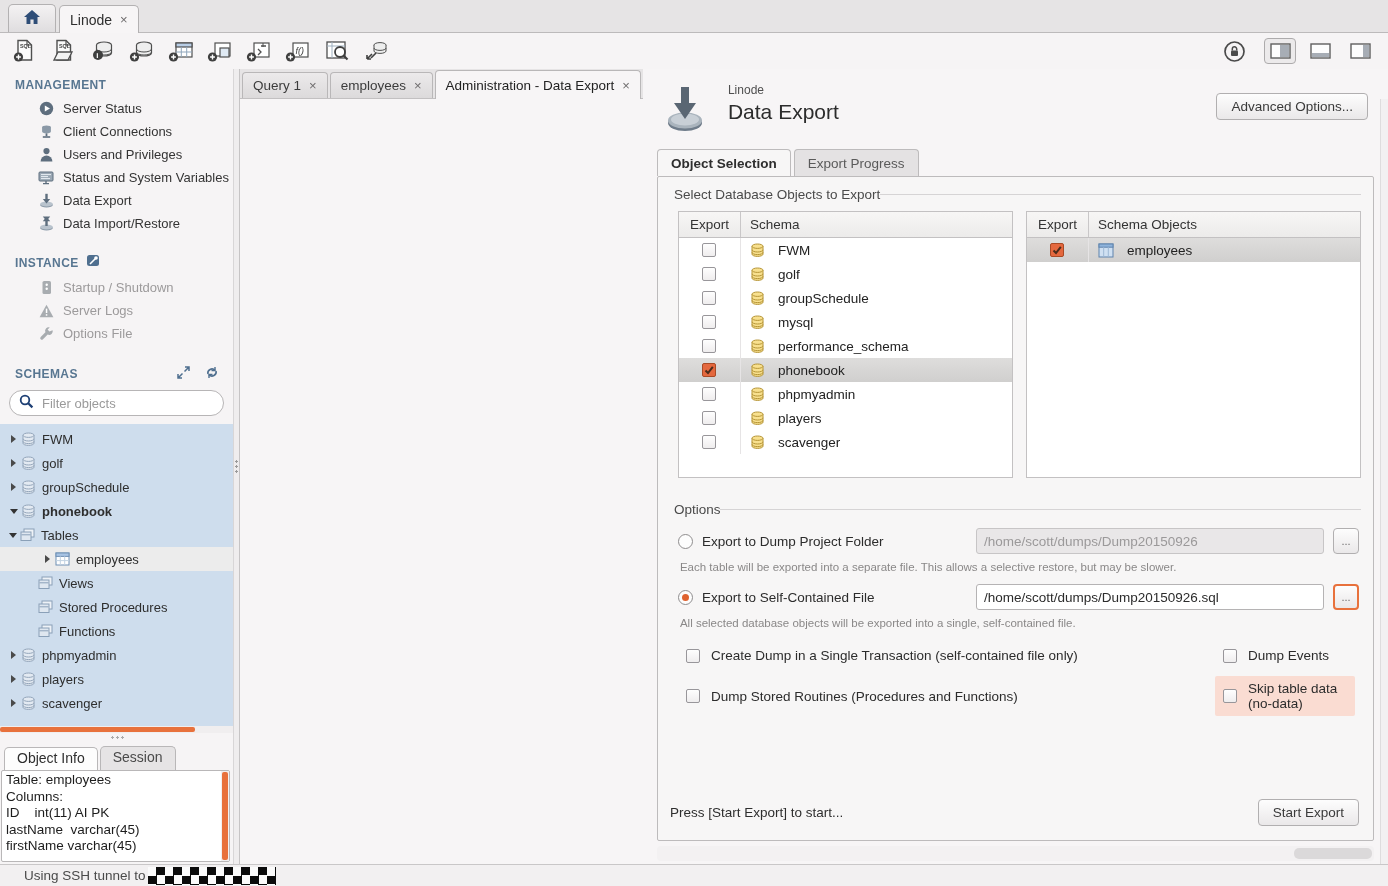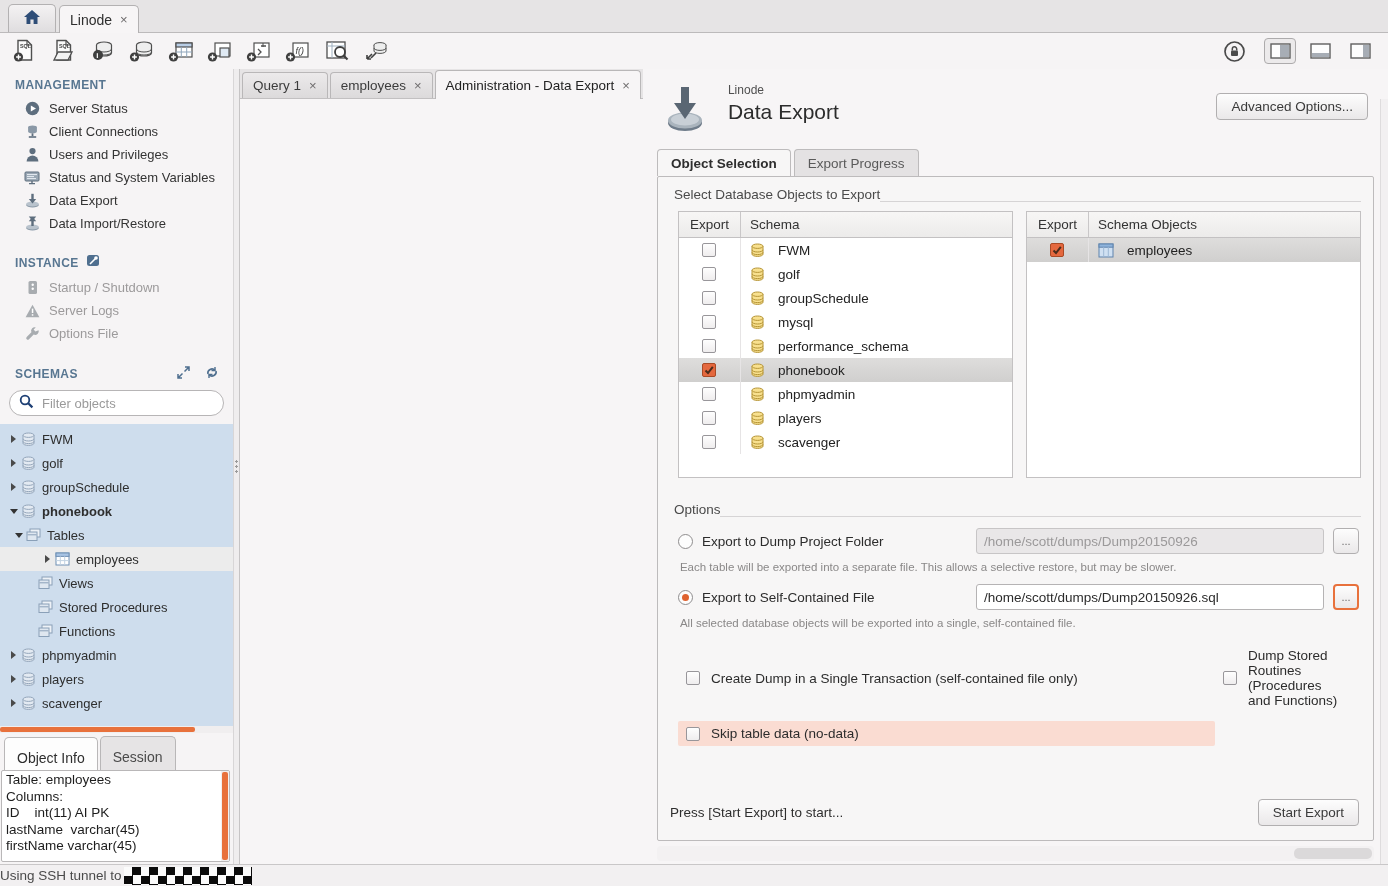--- a/index.html
+++ b/index.html
@@ -28,21 +28,21 @@
                border:1px solid transparent; border-radius:4px; }
   .panel-btn.pressed { border:1px solid #adabac; background:#eceaeb; }
 
   
   .bodyrow { flex:1; display:flex; min-height:0; }
 
   
   .sidebar { width:233px; flex:none; background:#f6f4f5; display:flex; flex-direction:column; overflow:hidden; }
   .side-title { font-size:12px; font-weight:bold; color:#587691; letter-spacing:.4px;
                 padding:9px 10px 5px 15px; display:flex; align-items:center; gap:7px; }
-  .mgmt-item { height:23px; display:flex; align-items:center; gap:9px; padding-left:24px;
+  .mgmt-item { height:23px; display:flex; align-items:center; gap:9px; padding-left:38px;
                font-size:13px; color:#343434; white-space:nowrap; overflow:hidden; }
   .mgmt-item.disabled { color:#9c9a9b; }
   .mgmt-item .ic { width:16px; flex:none; display:flex; justify-content:center; }
   .title-spacer { flex:1; }
   .filter-box { margin:3px 9px 8px 9px; height:26px; border:1px solid #b7b5b6; border-radius:13px;
                 background:#fff; display:flex; align-items:center; padding:0 9px; gap:6px; }
   .filter-box input { border:none; outline:none; flex:1; font-size:13px; color:#333; background:transparent;
                       font-family:inherit; min-width:0; }
   .filter-box input::placeholder { color:#9a9a9a; }
 
@@ -55,21 +55,21 @@
   .tri-d { width:0; height:0; border-top:5px solid #333; border-left:4px solid transparent; border-right:4px solid transparent; }
   .ti-ic { margin-right:6px; display:flex; }
 
   .orange-hscroll { height:7px; flex:none; background:#f0eeef; position:relative; }
   .orange-hscroll .thumb { position:absolute; left:0; top:1px; height:5px; width:195px; background:#e8713c; border-radius:2px; }
   .side-grip { height:9px; flex:none; display:flex; align-items:center; justify-content:center; background:#f6f4f5; }
   .grip-dots { width:14px; height:3px;
                background-image:radial-gradient(circle,#aaa 1px,transparent 1.2px); background-size:5px 3px; }
 
   .info-tabs { flex:none; display:flex; align-items:flex-end; padding-left:4px; height:28px; background:#f6f4f5; }
-  .info-tab { padding:12px 12px 5px; font-size:14px; border:1px solid #b9b7b8; border-bottom:none;
+  .info-tab { padding:2px 12px 5px; font-size:14px; border:1px solid #b9b7b8; border-bottom:none;
               border-radius:5px 5px 0 0; background:#e6e4e5; color:#4a4a4a; margin-right:2px; }
   .info-tab.active { background:#fdfdfd; color:#2e2e2e; position:relative; margin-bottom:-1px; }
   .info-box { flex:none; height:92px; margin:0 3px 2px 1px; border:1px solid #b9b7b8; background:#fff;
               position:relative; border-radius:2px; overflow:hidden; }
   .info-box pre { margin:0; font-family:"Liberation Sans","DejaVu Sans",sans-serif; font-size:13.5px;
                   line-height:16.5px; padding:1px 12px 1px 4px; white-space:pre; color:#1d1d1d; }
   .info-vscroll { position:absolute; right:0; top:0; bottom:0; width:8px; background:#f2f0f1; }
   .info-vscroll .vthumb { position:absolute; right:1px; top:1px; bottom:1px; width:6px; background:#e8713c; border-radius:2px; }
 
   
@@ -96,21 +96,21 @@
   .page-title { font-size:21px; color:#2c2c2c; margin-top:3px; }
   .adv-btn { position:absolute; right:12px; top:24px; }
 
   .subtabs { flex:none; display:flex; padding-left:14px; margin-top:8px; position:relative; z-index:2; }
   .subtab { height:27px; padding:0 13px; border:1px solid #bdbbbc; border-bottom:none; border-radius:4px 4px 0 0;
             background:#e4e2e3; color:#5a5a5a; font-size:13.5px; display:flex; align-items:center; margin-right:3px; }
   .subtab.active { background:#f7f6f6; font-weight:bold; color:#2e2e2e; margin-bottom:-1px; }
 
   .tabpage { flex:1; margin:0 6px 0 14px; border:1px solid #bdbbbc; border-radius:2px; background:#f7f6f6;
              padding:10px 12px 8px 6px; display:flex; flex-direction:column; min-height:0; position:relative; z-index:1; }
-  .legend { display:flex; align-items:flex-end; color:#4a4a4a; font-size:13.5px; padding-left:10px; flex:none; }
+  .legend { display:flex; align-items:center; color:#4a4a4a; font-size:13.5px; padding-left:10px; flex:none; }
   .legend .line { flex:1; height:1px; background:#d6d4d5; }
 
   .tables-row { flex:none; display:flex; gap:13px; margin:9px 0 0 14px; height:267px; }
   .dtable { flex:1; border:1px solid #c3c1c2; background:#fff; display:flex; flex-direction:column; overflow:hidden; }
   .dt-head { flex:none; height:26px; background:linear-gradient(#f7f6f5,#ecebea); border-bottom:1px solid #c3c1c2;
              display:flex; font-size:13.5px; color:#333; }
   .dt-head .c1 { width:62px; flex:none; display:flex; align-items:center; justify-content:center;
                  border-right:1px solid #c9c7c8; }
   .dt-head .c2 { display:flex; align-items:center; padding-left:9px; }
   .dt-body { flex:1; }
@@ -153,21 +153,21 @@
 
   .footer-row { margin-top:auto; flex:none; display:flex; align-items:center; justify-content:space-between;
                 padding:12px 2px 6px 6px; }
   .footer-hint { font-size:13.5px; color:#2e2e2e; }
 
   .bottom-hscroll { flex:none; height:15px; margin:5px 6px 3px 14px; position:relative; background:#f3f1f2; border-radius:4px; }
   .bottom-hscroll .thumb { position:absolute; right:2px; top:2px; height:11px; width:78px; background:#dbd9da; border-radius:5px; }
 
   
   .statusbar { height:22px; flex:none; background:#f2f0f1; border-top:1px solid #c9c7c8;
-               display:flex; align-items:center; padding-left:0; font-size:13.5px; color:#4a4a4a; }
+               display:flex; align-items:center; padding-left:24px; font-size:13.5px; color:#4a4a4a; }
   .redacted { width:128px; height:18px; margin-left:2px;
               background:repeating-conic-gradient(#0b0b0b 0% 25%, #fbfbfb 0% 50%); background-size:17px 17px; }
 </style>
 </head>
 <body>
 
 <div id="app">
 
   <div class="tabstrip">
     <div class="home-tab">
@@ -485,21 +485,21 @@
             </span>
             <span class="ti-ic">
               <svg width="15" height="15" viewBox="0 0 15 15">
                 <path d="M2 3.2 v8 a5.5 2.2 0 0 0 11 0 v-8" fill="#e3eaf2" stroke="#93a5ba"></path>
                 <ellipse cx="7.5" cy="3.2" rx="5.5" ry="2.2" fill="#e3eaf2" stroke="#93a5ba"></ellipse>
                 <path d="M2 6.8 a5.5 2.2 0 0 0 11 0 M2 9.4 a5.5 2.2 0 0 0 11 0" fill="none" stroke="#93a5ba"></path>
               </svg>
             </span>
             <span>phonebook</span>
           </div>
-          <div class="tree-item" style="padding-left: 13px;">
+          <div class="tree-item" style="padding-left: 7px;">
             <span class="ti-arrow">
               <span class="tri-d"></span>
             </span>
             <span class="ti-ic">
               <svg width="15" height="14" viewBox="0 0 15 14">
                 <rect x="4" y="1" width="10" height="8" fill="#eef2f7" stroke="#8aa0b8"></rect>
                 <rect x="1" y="4" width="10" height="8.5" fill="#dfe7f0" stroke="#8aa0b8"></rect>
                 <path d="M1.5 6.8 h9" stroke="#8aa0b8"></path>
               </svg>
             </span>
@@ -861,20 +861,24 @@
           </div>
           <div class="opt-help">All selected database objects will be exported into a single, self-contained file.</div>
 
           <div class="cb-grid" id="cbGrid">
               <div class="cb-item">
                 <span class="checkbox"></span>
                 <span>Create Dump in a Single Transaction (self-contained file only)</span>
               </div>
               <div class="cb-item">
                 <span class="checkbox"></span>
+                <span>Dump Events</span>
+              </div>
+              <div class="cb-item">
+                <span class="checkbox"></span>
                 <span>Dump Stored Routines (Procedures and Functions)</span>
               </div>
               <div class="cb-item highlight">
                 <span class="checkbox"></span>
                 <span>Skip table data (no-data)</span>
               </div>
             </div>
 
           <div class="footer-row">
             <span class="footer-hint">Press [Start Export] to start...</span>

